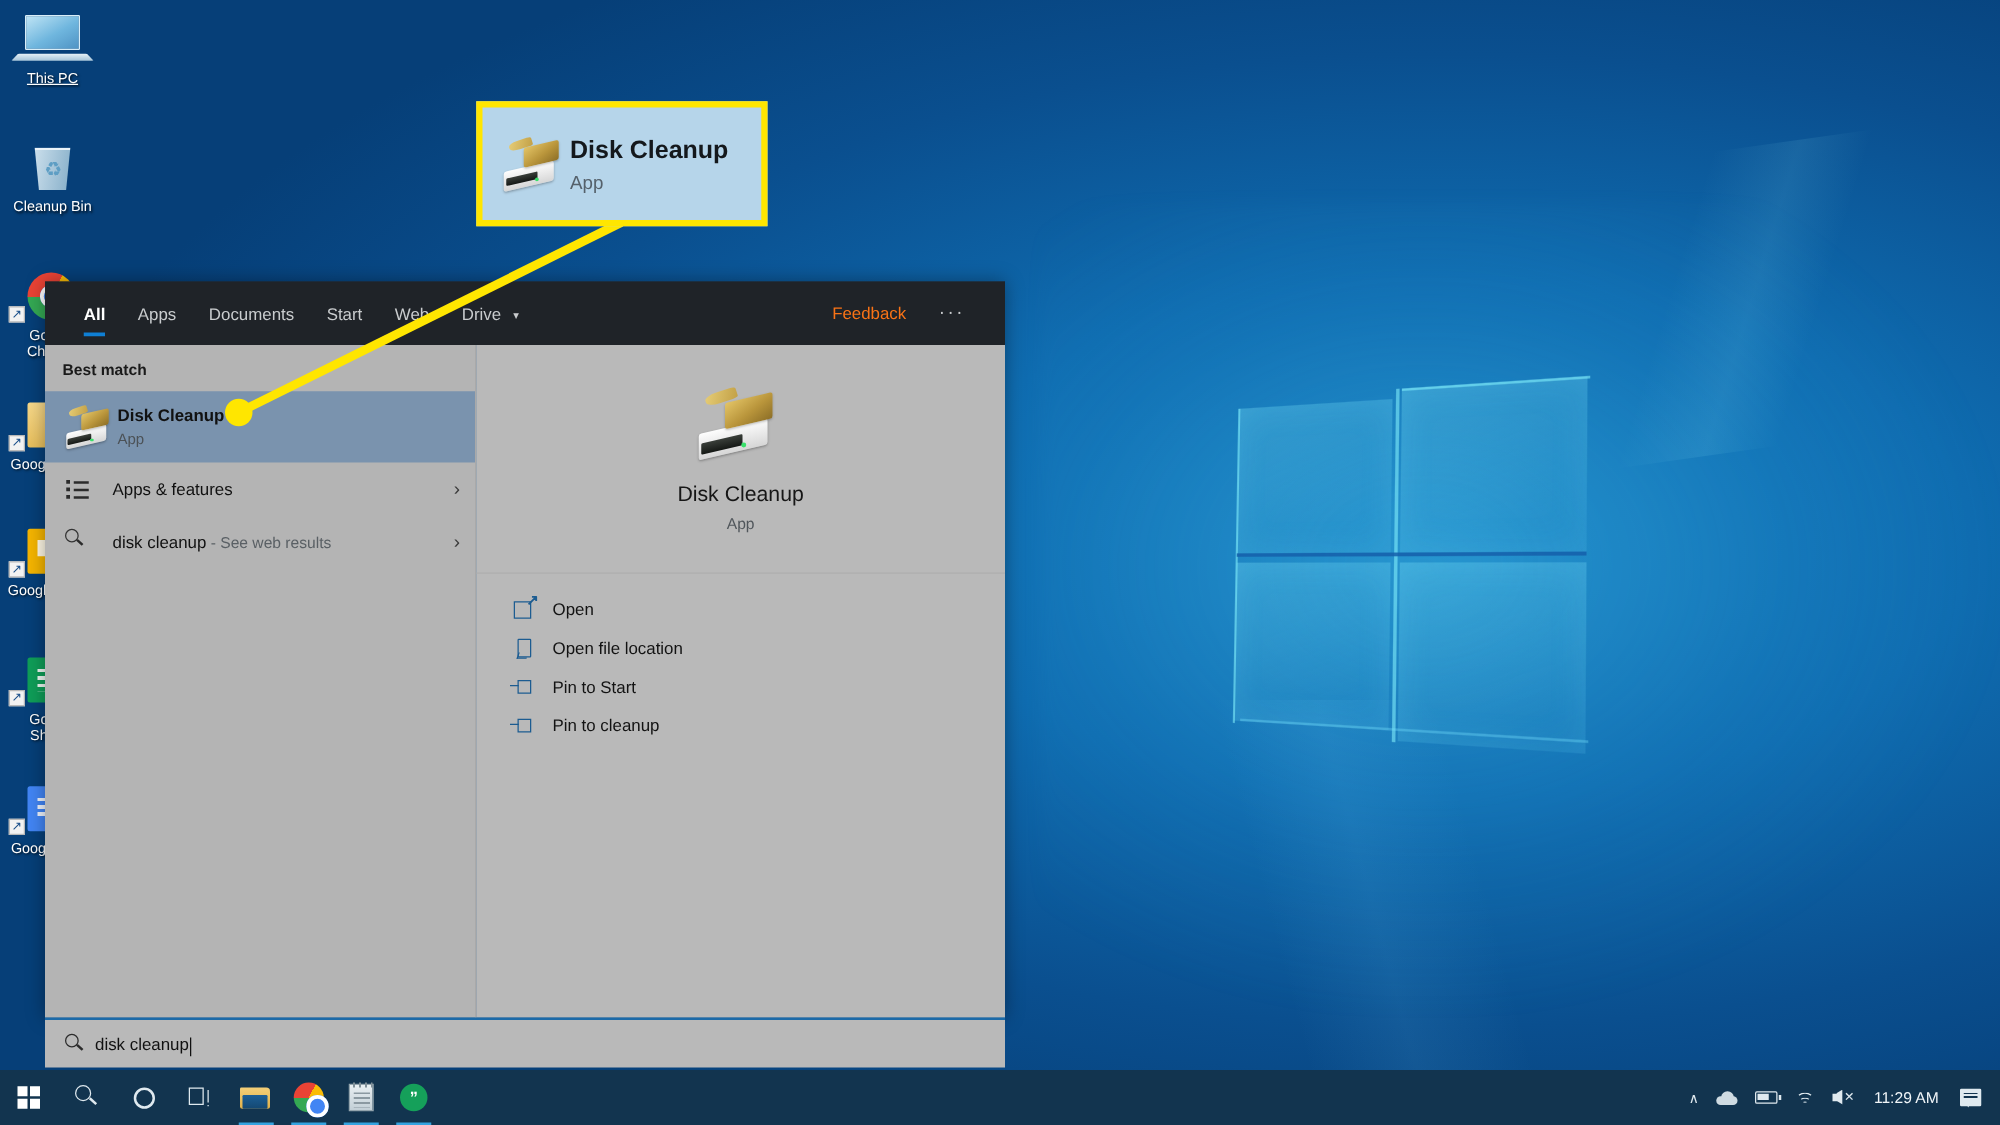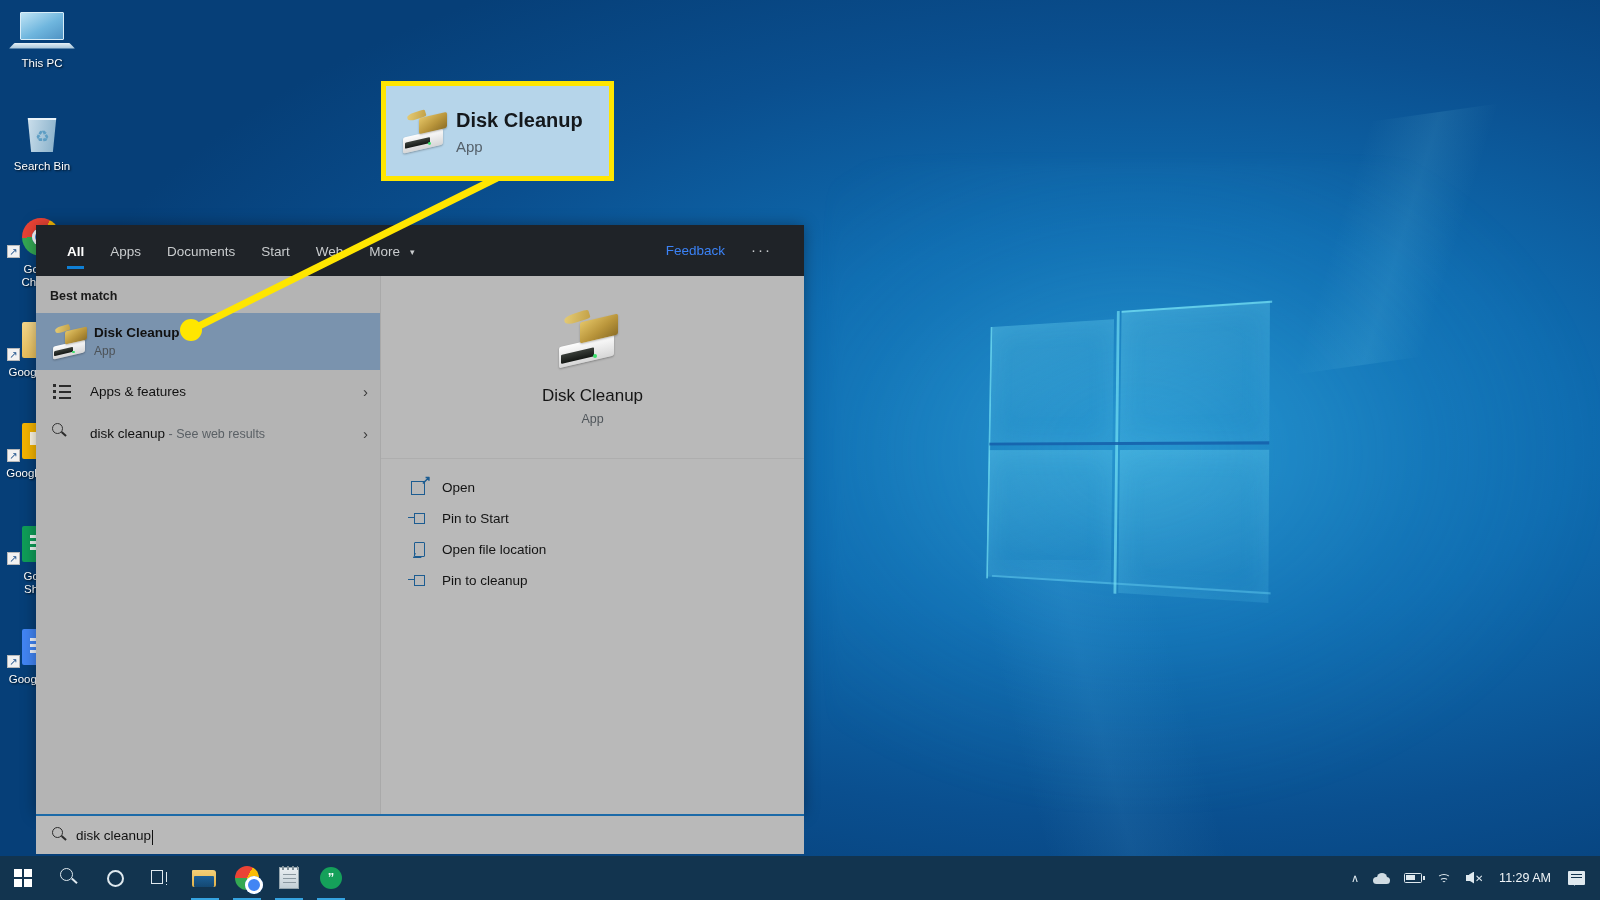--- a/index.html
+++ b/index.html
@@ -129,21 +129,21 @@
     position:relative; color:#c9ccce; font-size:13.5px;
     padding:15px 13px 14px; cursor:default; white-space:nowrap;
   }
   .tab.active{ color:#fff; font-weight:bold; }
   .tab.active::after{
     content:""; position:absolute; left:13px; right:13px; bottom:4px;
     height:3px; background:#0f7fd4;
   }
   .tab .chev{ font-size:9px; margin-left:6px; position:relative; top:-1px; }
   #header-spacer{ flex:1; }
-  #feedback-btn{ color:#3b82f6; font-size:13.5px; padding:14px 12px; }
+  #feedback-btn{ color:#f97316; font-size:13.5px; padding:14px 12px; }
   #more-btn{ color:#c9ccce; font-size:15px; padding:12px 14px 14px; letter-spacing:2px; }
 
   #panel-body{ display:flex; height:538px; }
 
   
   #results-pane{
     width:345px; background:#b4b4b4; position:relative;
     border-right:1px solid #a9a9a9;
   }
   .section-head{
@@ -428,34 +428,34 @@
     <div class="pane" id="p3"></div>
     <div class="pane" id="p4"></div>
     <div class="edge" id="e-v1"></div>
     <div class="edge" id="e-v2"></div>
     <div class="edge" id="e-h1"></div>
     <div class="edge" id="e-top"></div>
     <div class="edge" id="e-bot"></div>
   </div>
 </div>
 
-<div class="desk-icon" style="left:4px; top:10px;">
+<div class="desk-icon" style="left:4px; top:10px;text-decoration:underline;">
   <span class="glyph">
     <span class="mon-screen"></span>
       <span class="mon-kb"></span>
   </span>
   <span class="desk-label">This PC</span>
 </div>
 
 <div class="desk-icon" style="left:4px; top:113px;">
   <span class="glyph">
     <span class="bin"></span>
       <span class="bin-rec">♻</span>
   </span>
-  <span class="desk-label">Search Bin</span>
+  <span class="desk-label">Cleanup Bin</span>
 </div>
 
 <div class="desk-icon" style="left:4px; top:216px;">
   <span class="glyph">
     <span class="chrome-ball"></span>
       <span class="sc-badge">↗</span>
   </span>
   <span class="desk-label">Google Chrome</span>
 </div>
 
@@ -509,21 +509,21 @@
     <div class="tab">
       <span>Documents</span>
     </div>
     <div class="tab">
       <span>Start</span>
     </div>
     <div class="tab">
       <span>Web</span>
     </div>
     <div class="tab">
-      <span>More</span>
+      <span>Drive</span>
       <span class="chev">▾</span>
     </div>
     <div id="header-spacer"></div>
     <div id="feedback-btn">Feedback</div>
     <div id="more-btn">···</div>
   </div>
 
   <div id="panel-body">
 
     <div id="results-pane">
@@ -598,35 +598,35 @@
                 <span class="arrow">↗</span>
               </span>
           </span>
           <span class="al">Open</span>
         </div>
 
 
         <div class="action">
           <span class="ai">
             <span class="oi">
+                <span class="fold"></span>
+                <span class="foldflap"></span>
+              </span>
+          </span>
+          <span class="al">Open file location</span>
+        </div>
+
+        <div class="action">
+          <span class="ai">
+            <span class="oi">
                 <span class="pin"></span>
                 <span class="pinstem"></span>
               </span>
           </span>
           <span class="al">Pin to Start</span>
-        </div>
-
-        <div class="action">
-          <span class="ai">
-            <span class="oi">
-                <span class="fold"></span>
-                <span class="foldflap"></span>
-              </span>
-          </span>
-          <span class="al">Open file location</span>
         </div>
 
         <div class="action">
           <span class="ai">
             <span class="oi">
                 <span class="pin"></span>
                 <span class="pinstem"></span>
               </span>
           </span>
           <span class="al">Pin to cleanup</span>

